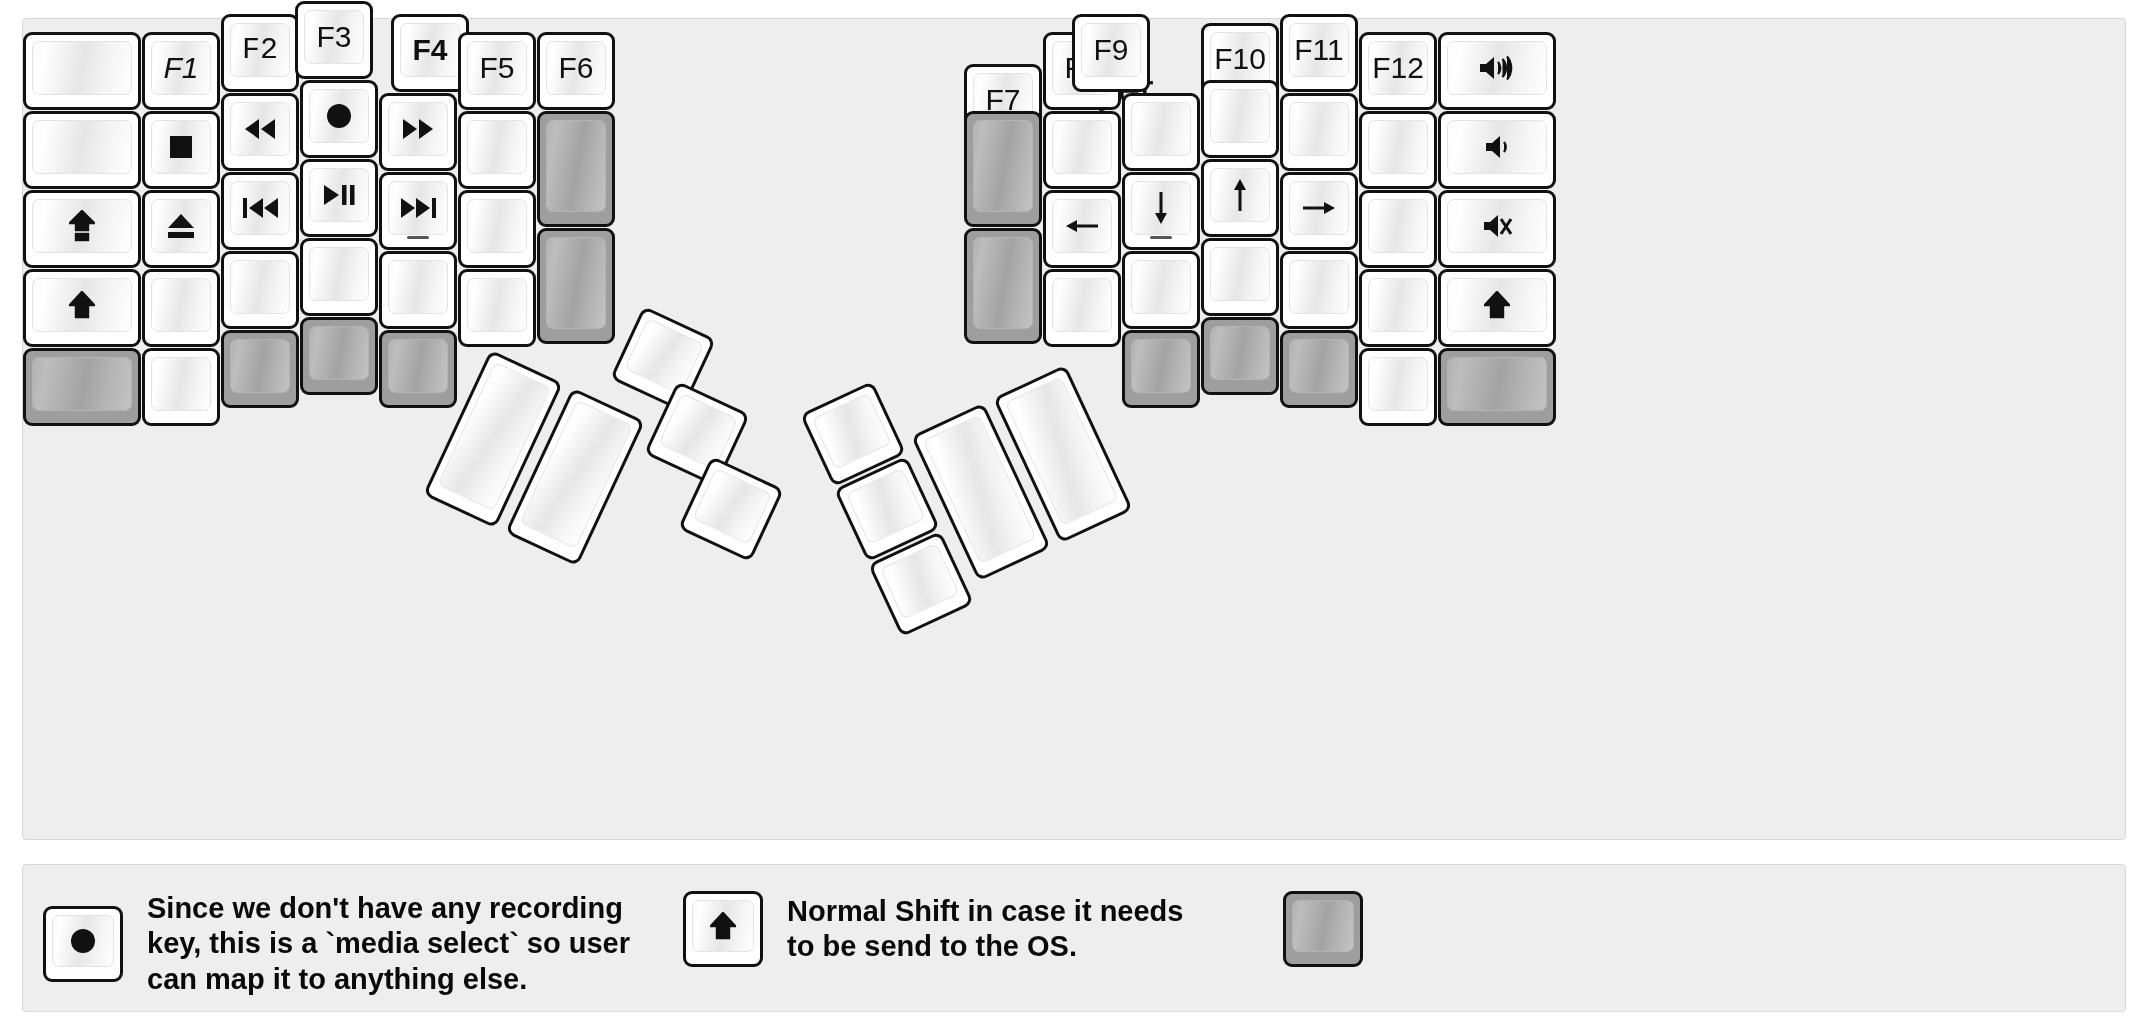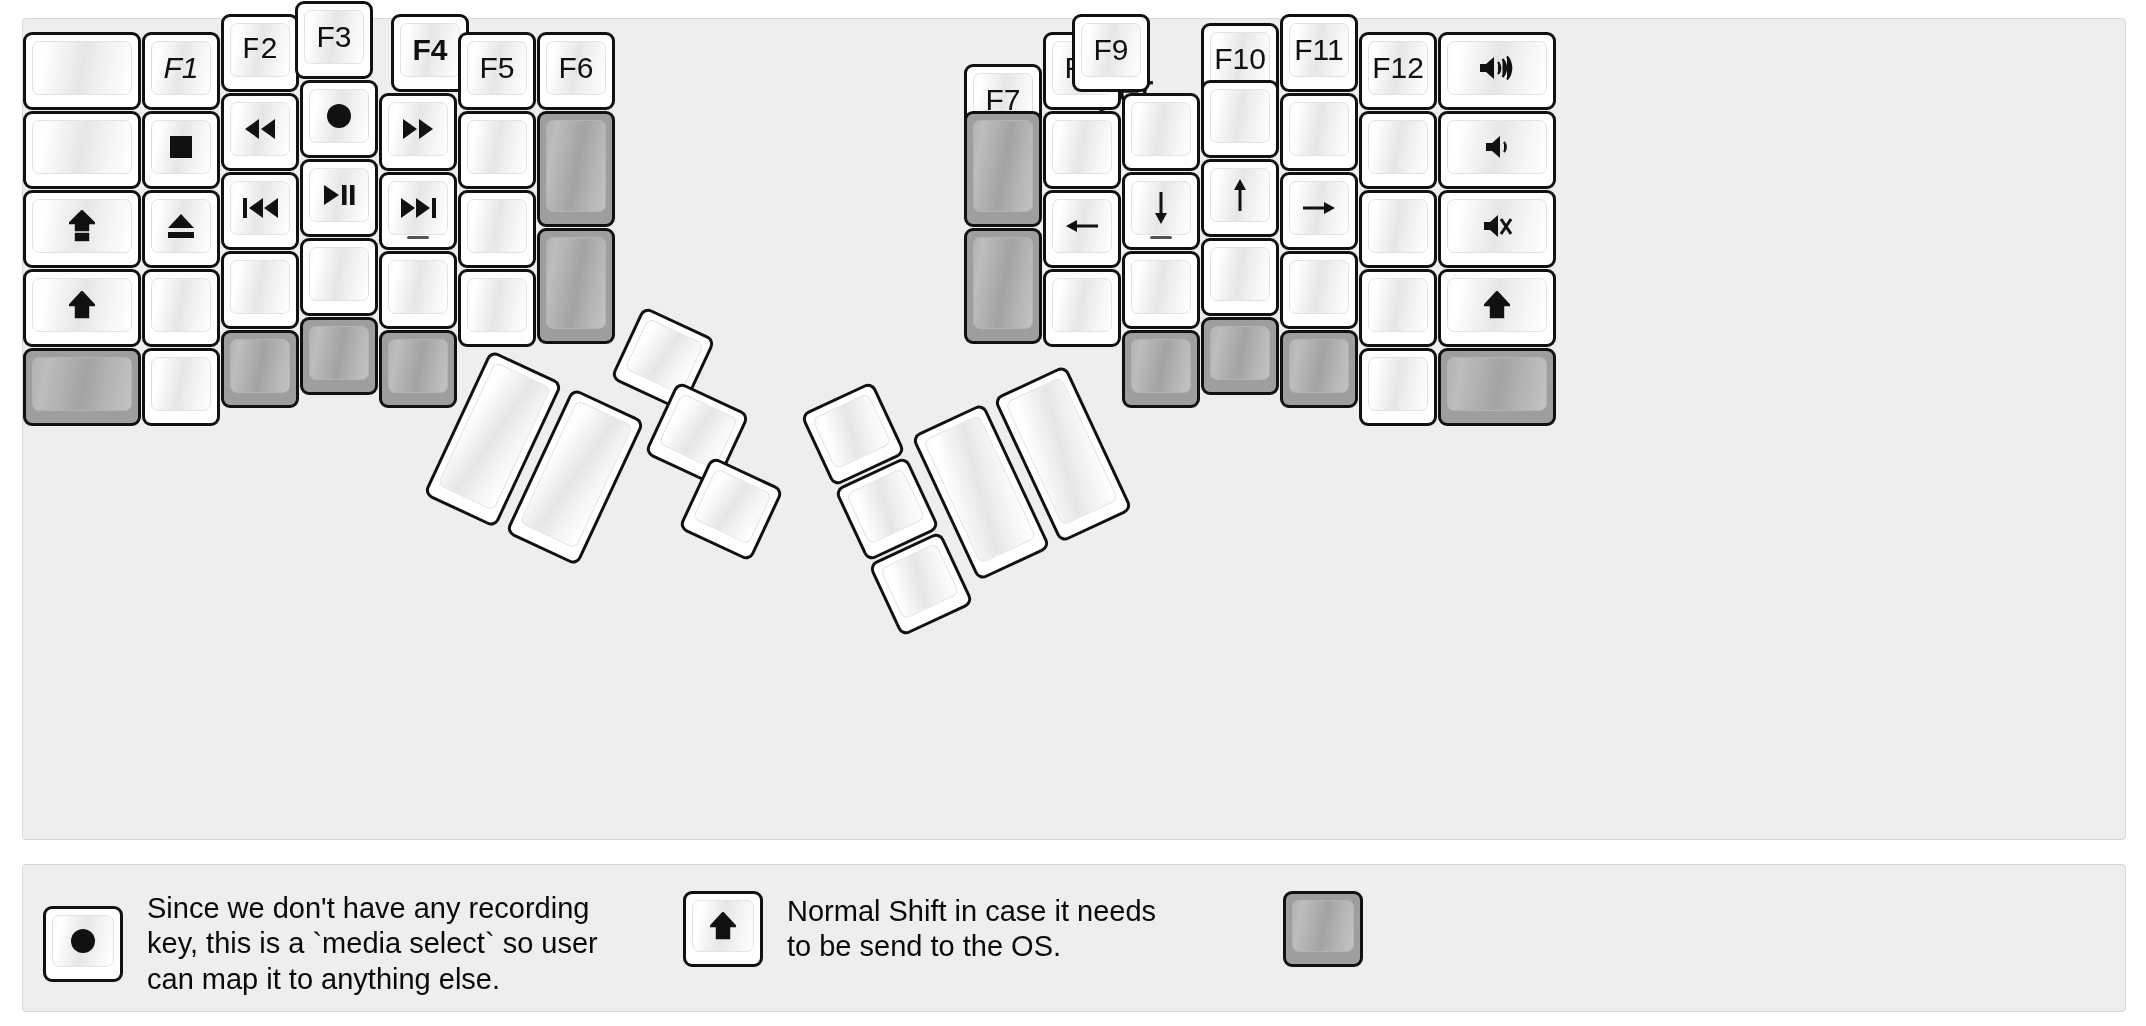--- a/index.html
+++ b/index.html
@@ -25,21 +25,21 @@
   .ic path,.ic polygon,.ic rect,.ic circle{fill:#111;}
 
   
   .legrow{position:absolute;display:flex;align-items:center;}
   .legkey{position:relative;width:80px;height:76px;box-sizing:border-box;border:3px solid #111;border-radius:9px;background:#fff;flex:0 0 auto;}
   .legkey .cap{position:absolute;left:6px;right:6px;top:6px;bottom:12px;border-radius:7px;
        background:linear-gradient(100deg,#fbfbfb 0%,#ffffff 12%,#e6e6e6 50%,#f4f4f4 74%,#ffffff 100%);
        border:1px solid #e3e3e3;display:flex;align-items:center;justify-content:center;}
   .legkey.trans{background:#9e9e9e;}
   .legkey.trans .cap{background:linear-gradient(100deg,#b2b2b2 0%,#bdbdbd 14%,#a3a3a3 52%,#b6b6b6 78%,#c3c3c3 100%);border:1px solid #b4b4b4;}
-  .legtext{margin-left:24px;font-size:29px;line-height:1.22;color:#0a0a0a;white-space:pre-line;}
+  .legtext{margin-left:24px;font-size:29px;line-height:1.22;color:#0a0a0a;white-space:pre-line;font-weight:bold;}
   #title{position:absolute;left:986px;top:48px;font-size:40px;color:#111;}
 </style>
 </head>
 <body>
 
 <div id="root">
 
   <div id="board">
     <div id="title">fn Layer</div>
     <div id="keys-left">

